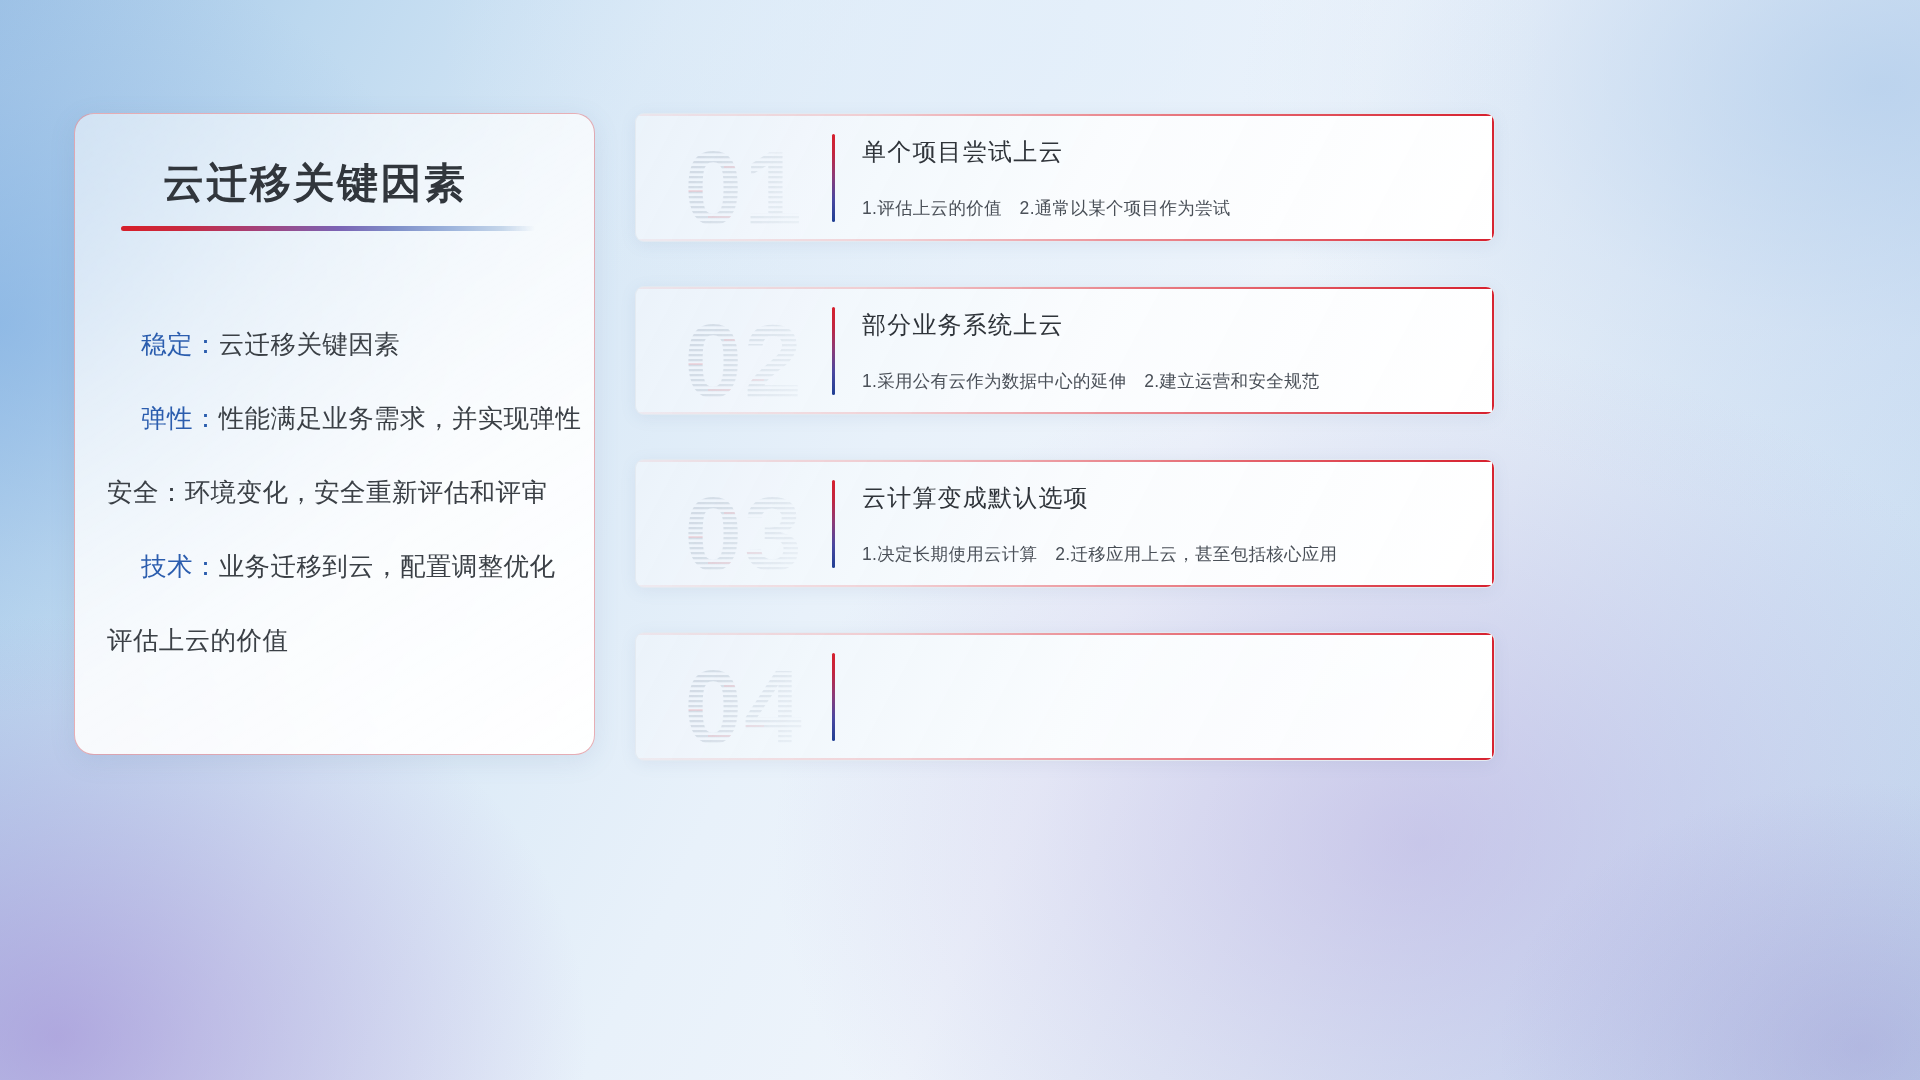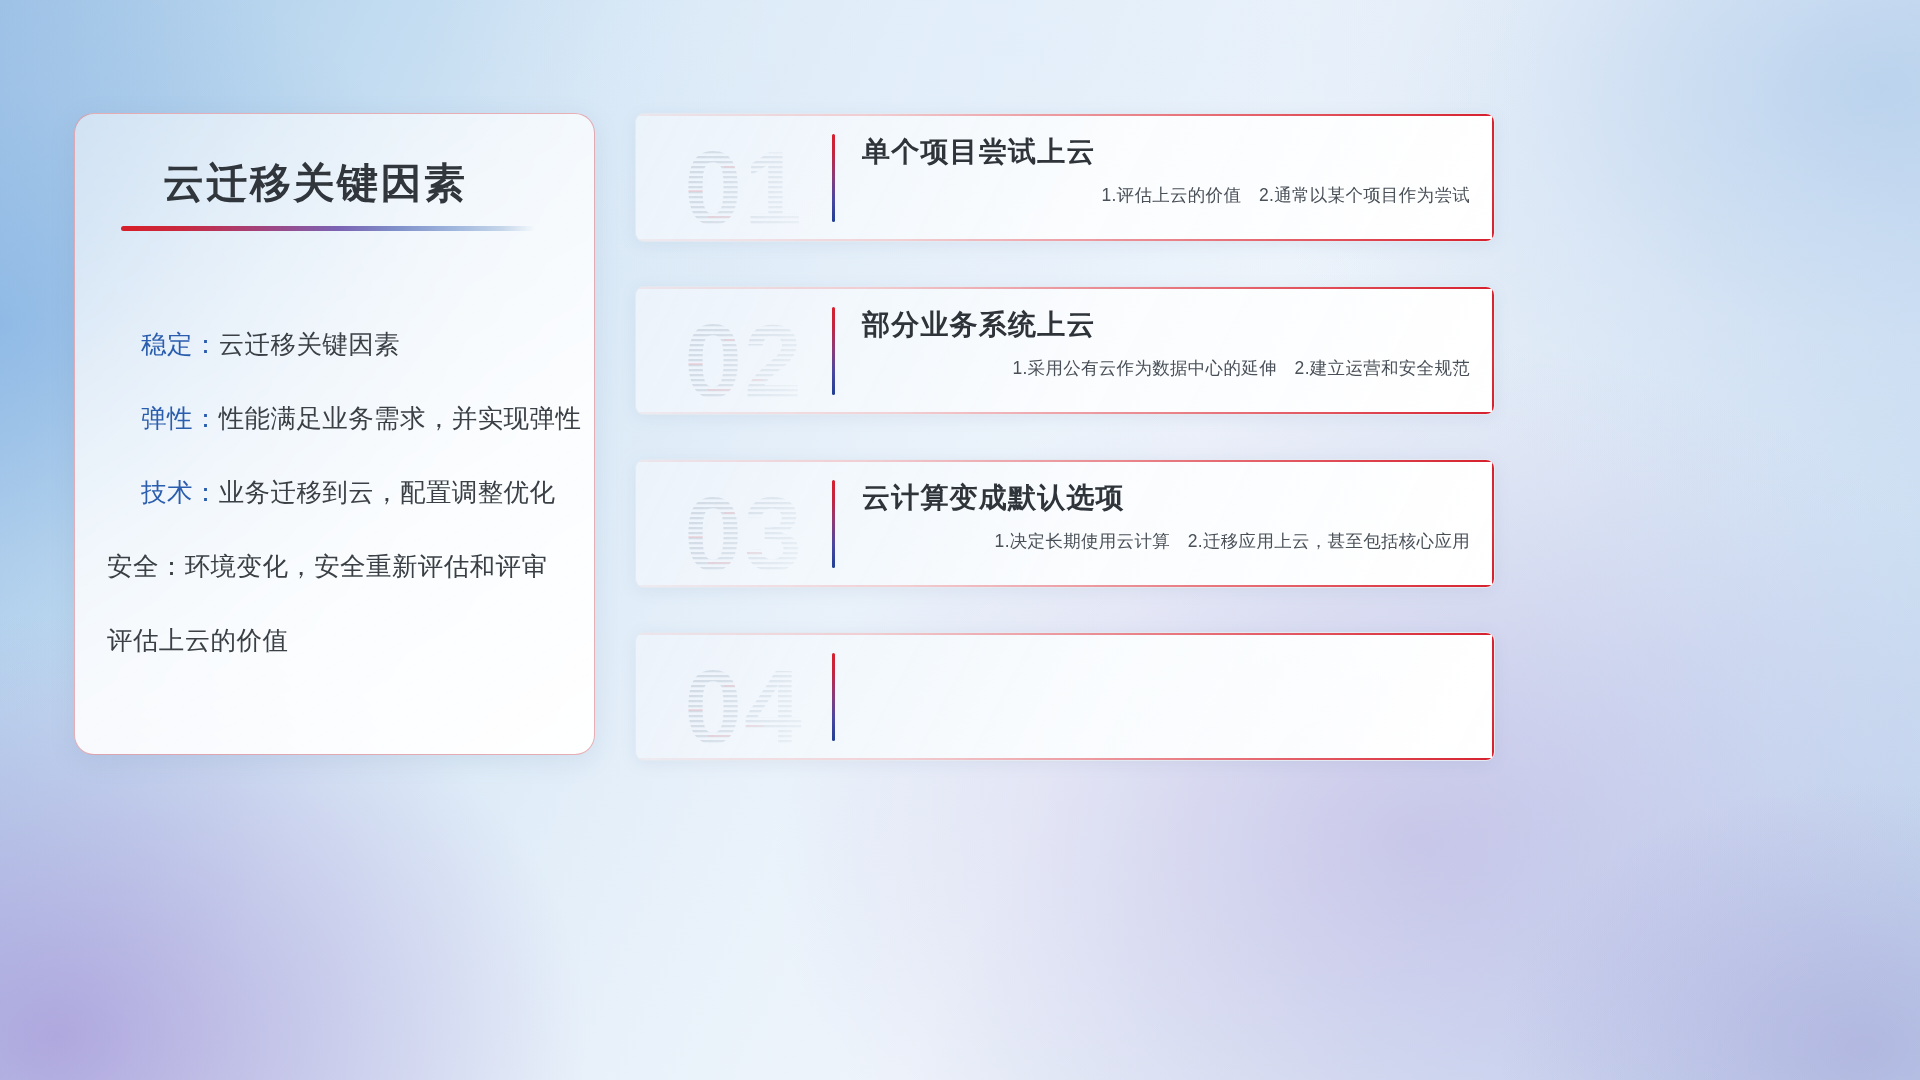--- a/index.html
+++ b/index.html
@@ -117,26 +117,26 @@
     width:160px;height:104px;
   }
   .ghost-num svg{display:block;}
   .accent-bar{
     position:absolute;left:196px;top:20px;width:3px;height:88px;border-radius:2px;
     background:linear-gradient(180deg,
       #d6202e 0%, #c3253f 22%, #8c3a77 48%, #4a47a0 74%, #1f3f93 100%);
   }
   .card-body{position:absolute;left:226px;top:18px;right:24px;}
   .card-title{
-    font-size:28px;font-weight:bold;color:#2f343a;letter-spacing:1.2px;
+    font-size:24px;font-weight:normal;color:#2f343a;letter-spacing:1.2px;
     line-height:40px;white-space:nowrap;
   }
   .card-desc{
     font-size:17.5px;color:#4a5058;letter-spacing:.3px;
-    line-height:32px;margin-top:7px;white-space:nowrap;text-align:right;
+    line-height:32px;margin-top:20px;white-space:nowrap;
   }
 </style>
 </head>
 <body>
 
 <div id="bg">
   <div class="layer bg-base"></div>
   <div class="layer bg-blobD"></div>
   <div class="layer bg-blobE"></div>
   <div class="layer bg-blobB"></div>
@@ -144,22 +144,22 @@
   <div class="layer bg-blobA"></div>
   <div class="layer bg-blobF"></div>
 </div>
 
 <div id="left-panel">
   <div id="left-title">云迁移关键因素</div>
   <div id="left-rule"></div>
   <div id="left-list">
       <div class="kf-row"><span class="kf-label hl">稳定：</span><span class="kf-value">云迁移关键因素</span></div>
       <div class="kf-row"><span class="kf-label hl">弹性：</span><span class="kf-value">性能满足业务需求，并实现弹性</span></div>
+      <div class="kf-row"><span class="kf-label plain">安全：</span><span class="kf-value">环境变化，安全重新评估和评审</span></div>
       <div class="kf-row"><span class="kf-label hl">技术：</span><span class="kf-value">业务迁移到云，配置调整优化</span></div>
-      <div class="kf-row"><span class="kf-label plain">安全：</span><span class="kf-value">环境变化，安全重新评估和评审</span></div>
       <div class="kf-row cont"><span class="kf-value">评估上云的价值</span></div>
     </div>
 </div>
 
 <div id="right-col">
     <div class="step-card">
       <div class="edge-top"></div>
       <div class="edge-right"></div>
       <div class="edge-bottom"></div>
       <div class="ghost-num">

